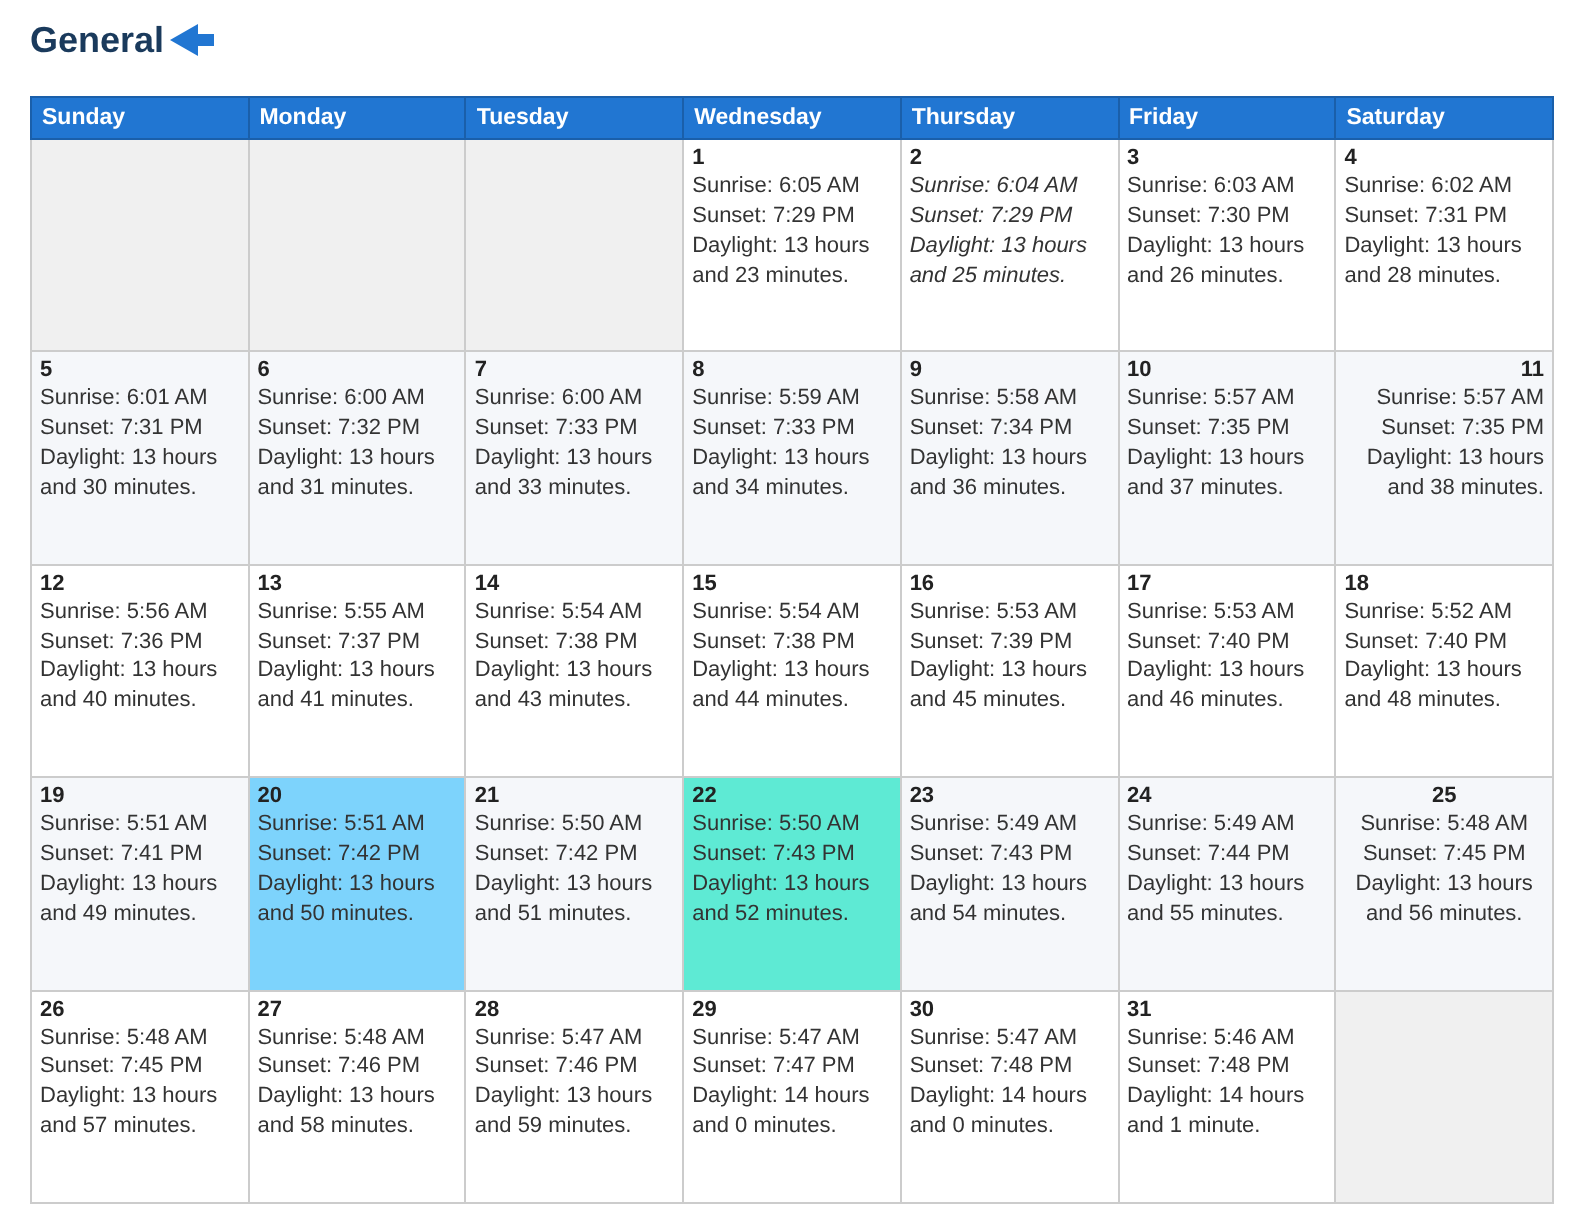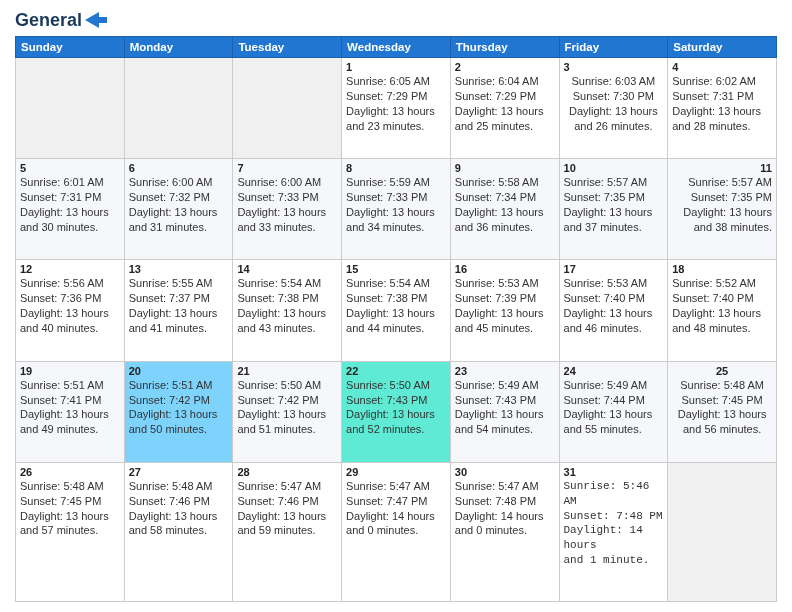--- a/index.html
+++ b/index.html
@@ -14,21 +14,21 @@
       width: 792px;
       height: 612px;
       padding: 10px 15px;
       display: flex;
       flex-direction: column;
     }
     .header {
       display: flex;
       justify-content: space-between;
       align-items: flex-start;
-      margin-bottom: 8px;
+      margin-bottom: 20px;
     }
     .logo {
       display: flex;
       flex-direction: column;
       align-items: flex-start;
     }
     .logo-row {
       display: flex;
       align-items: center;
     }
@@ -129,28 +129,28 @@
           <td class="empty-cell"></td>
           <td>
             <span class="day-number">1</span>
             <div class="day-info" style="white-space: pre-line;">Sunrise: 6:05 AM
 Sunset: 7:29 PM
 Daylight: 13 hours
 and 23 minutes.</div>
           </td>
           <td>
             <span class="day-number">2</span>
-            <div class="day-info" style="white-space: pre-line;">Sunrise: 6:04 AM
+            <div class="day-info" style="white-space: pre-line; font-style: italic;">Sunrise: 6:04 AM
 Sunset: 7:29 PM
 Daylight: 13 hours
 and 25 minutes.</div>
           </td>
           <td>
             <span class="day-number">3</span>
-            <div class="day-info" style="white-space: pre-line; text-align: center;">Sunrise: 6:03 AM
+            <div class="day-info" style="white-space: pre-line;">Sunrise: 6:03 AM
 Sunset: 7:30 PM
 Daylight: 13 hours
 and 26 minutes.</div>
           </td>
           <td>
             <span class="day-number">4</span>
             <div class="day-info" style="white-space: pre-line;">Sunrise: 6:02 AM
 Sunset: 7:31 PM
 Daylight: 13 hours
 and 28 minutes.</div>
@@ -340,21 +340,21 @@
           </td>
           <td>
             <span class="day-number">30</span>
             <div class="day-info" style="white-space: pre-line;">Sunrise: 5:47 AM
 Sunset: 7:48 PM
 Daylight: 14 hours
 and 0 minutes.</div>
           </td>
           <td>
             <span class="day-number">31</span>
-            <div class="day-info" style="white-space: pre-line; font-family: Liberation Mono, monospace;">Sunrise: 5:46 AM
+            <div class="day-info" style="white-space: pre-line;">Sunrise: 5:46 AM
 Sunset: 7:48 PM
 Daylight: 14 hours
 and 1 minute.</div>
           </td>
           <td class="empty-cell"></td>
         </tr>
       </tbody>
   </table>
 </div>
 

